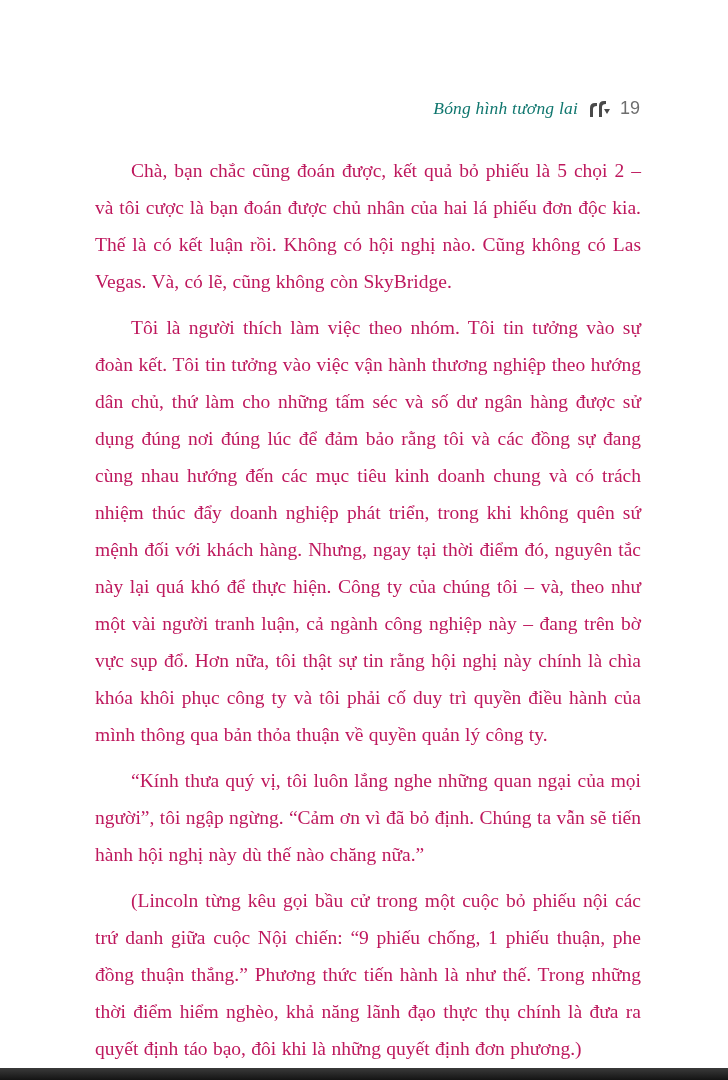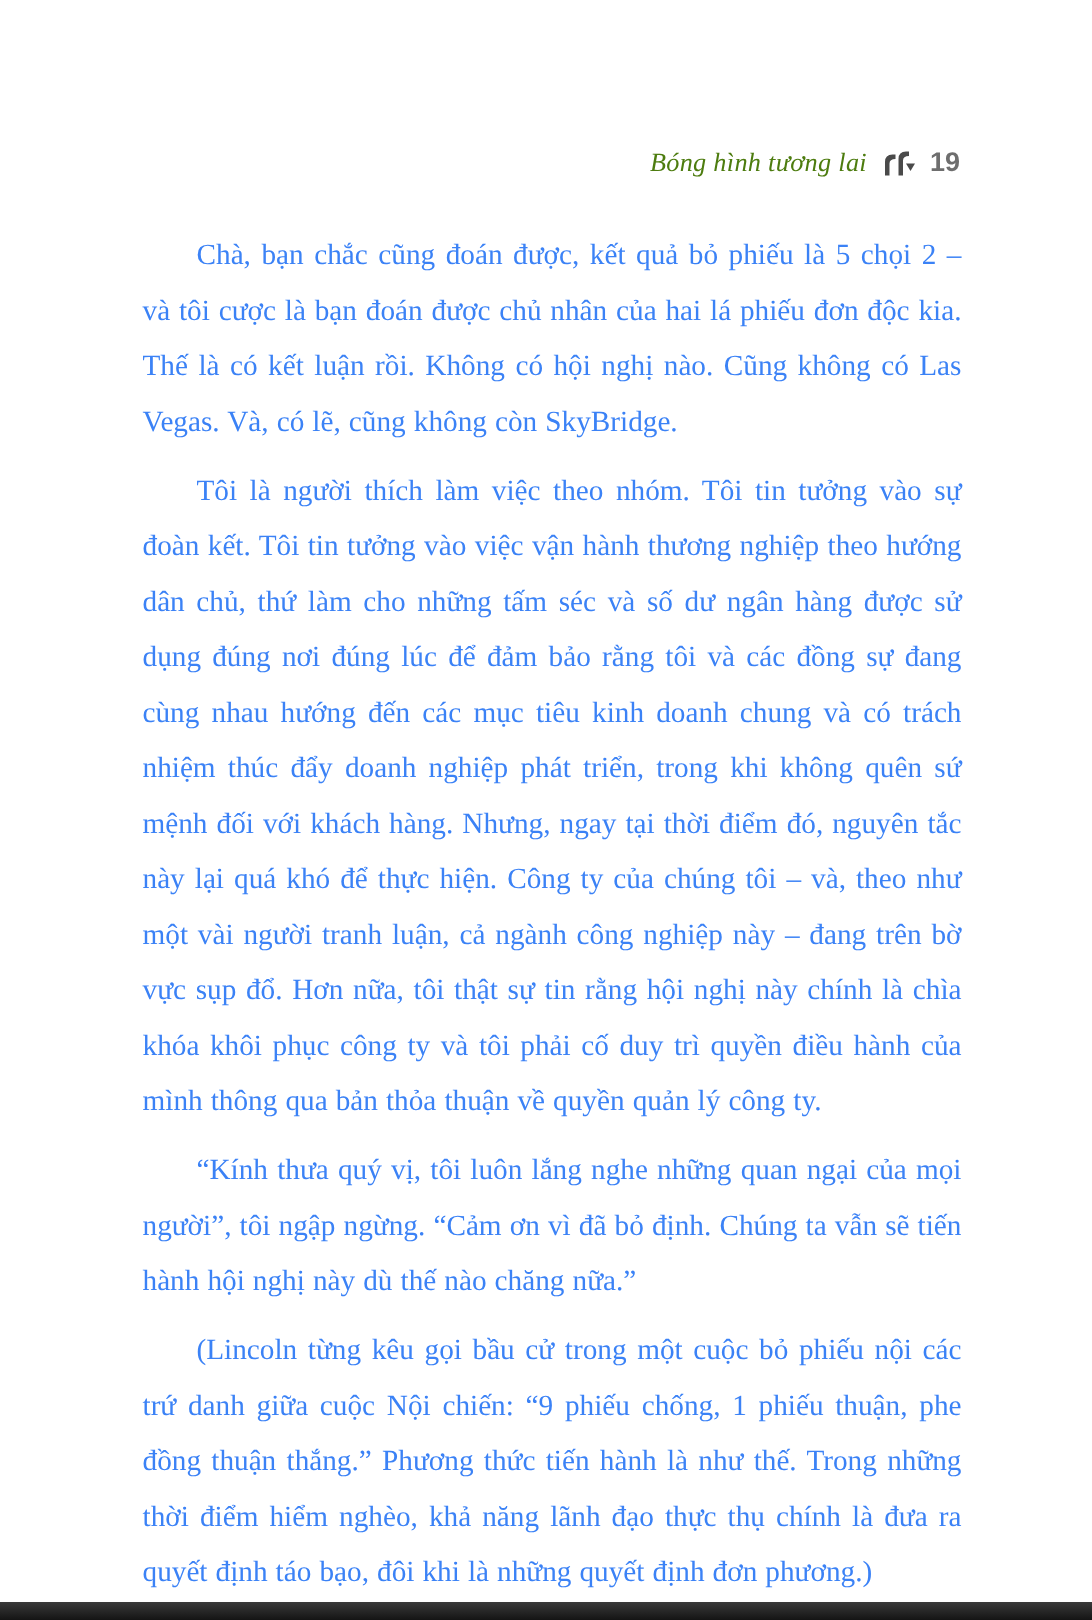--- a/index.html
+++ b/index.html
@@ -25,50 +25,50 @@
     right: 88px;
     display: flex;
     justify-content: flex-end;
     align-items: center;
     gap: 9px;
   }
 
   .running-title {
     font-style: italic;
     font-size: 17.5px;
-    color: #4d7c0f;
+    color: #0f766e;
     letter-spacing: 0.2px;
   }
 
   .header-icon {
     width: 24px;
     height: 18px;
     display: inline-flex;
     align-items: flex-end;
   }
 
   .page-number {
     font-size: 18px;
-    font-weight: bold;
+    font-weight: normal;
     color: #6e6e6e;
     font-family: "Liberation Sans", sans-serif;
     text-align: right;
   }
 
   .text-block {
     position: absolute;
     top: 152px;
     left: 95px;
     width: 546px;
   }
 
   .text-block p {
     font-size: 19.5px;
     line-height: 37px;
-    color: #3b82f6;
+    color: #be185d;
     text-align: justify;
     text-indent: 36px;
     margin-bottom: 9px;
     word-spacing: 0.5px;
   }
 
   .bottom-strip {
     position: absolute;
     left: 0;
     bottom: 0;

